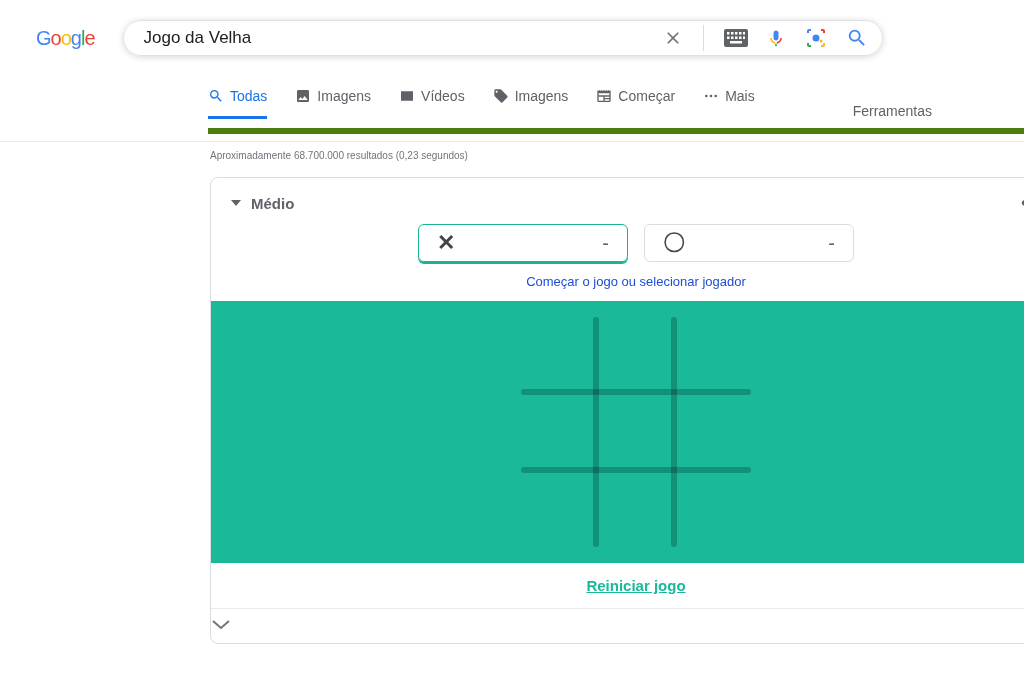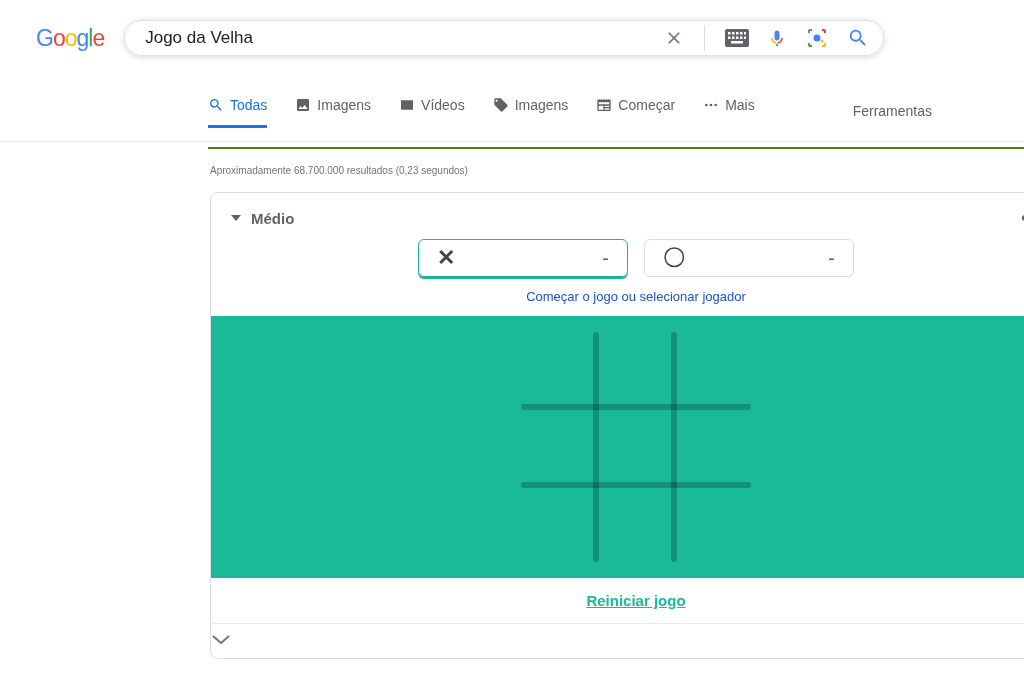--- a/index.html
+++ b/index.html
@@ -1,37 +1,37 @@
 <!DOCTYPE html>
 <html><head>
 <meta charset="utf-8">
 <style>
   * { box-sizing: border-box; margin: 0; padding: 0; }
   body { font-family: arial, sans-serif; background: #fff; color: #202124; }
   
   .header { display: flex; align-items: center; padding: 20px 0 0 36px; }
-  .logo { font-size: 23px; font-weight: 500; letter-spacing: -1px; margin-right: 20px; }
+  .logo { font-size: 20px; font-weight: 500; letter-spacing: -1px; margin-right: 28px; }
   .logo span:nth-child(1) { color: #4285F4; }
   .logo span:nth-child(2) { color: #EA4335; }
   .logo span:nth-child(3) { color: #FBBC05; }
   .logo span:nth-child(4) { color: #4285F4; }
   .logo span:nth-child(5) { color: #34A853; }
   .logo span:nth-child(6) { color: #EA4335; }
   
   .search-bar { display: flex; align-items: center; width: 760px; height: 36px; border: 1px solid #dfe1e5; border-radius: 24px; box-shadow: 0 1px 6px rgba(32,33,36,.18); padding: 0 14px 0 20px; }
   .search-input { flex: 1; border: none; outline: none; font-size: 17px; color: #202124; }
   .search-icons { display: flex; align-items: center; gap: 18px; }
   .search-icons .divider { width: 1px; height: 26px; background: #dadce0; margin: 0 2px; }
   .icon { display: flex; align-items: center; justify-content: center; cursor: pointer; }
   
-  .tabs-row { display: flex; align-items: center; margin-left: 208px; margin-top: 22px; gap: 28px; color: #5f6368; font-size: 14px; border-bottom: 2px solid #4d7c0f; padding-bottom: 0; width: calc(100% - 208px); }
+  .tabs-row { display: flex; align-items: center; margin-left: 208px; margin-top: 22px; gap: 28px; color: #5f6368; font-size: 14px; border-bottom: 6px solid #4d7c0f; padding-bottom: 0; width: calc(100% - 208px); }
   .tab { display: flex; align-items: center; gap: 6px; padding-bottom: 12px; cursor: pointer; border-bottom: 3px solid transparent; }
   .tab.active { color: #1a73e8; border-bottom-color: #1a73e8; }
   .tab .ticon { width: 16px; height: 16px; }
-  .tools { margin-left: auto; margin-right: 92px; padding-bottom: 28px; cursor: pointer; margin-top: 25px; }
+  .tools { margin-left: auto; margin-right: 92px; padding-bottom: 9px; cursor: pointer; margin-top: 25px; }
   
   .results-info { margin-left: 210px; margin-top: 16px; color: #70757a; font-size: 10px; }
   
   .game-card { margin: 16px 0 0 210px; width: 852px; border: 1px solid #dadce0; border-radius: 8px; overflow: hidden; }
   .game-top { display: flex; align-items: center; padding: 14px 20px 10px 20px; }
   .difficulty { display: flex; align-items: center; gap: 10px; color: #5f6368; font-weight: bold; font-size: 15px; cursor: pointer; }
   .share { margin-left: auto; cursor: pointer; }
   
   .score-row { display: flex; justify-content: center; gap: 16px; padding: 0 20px 6px 20px; }
   .score-box { display: flex; align-items: center; width: 210px; height: 38px; border: 1px solid #dadce0; border-radius: 6px; padding: 0 18px; justify-content: space-between; font-size: 20px; color: #5f6368; cursor: pointer; }

